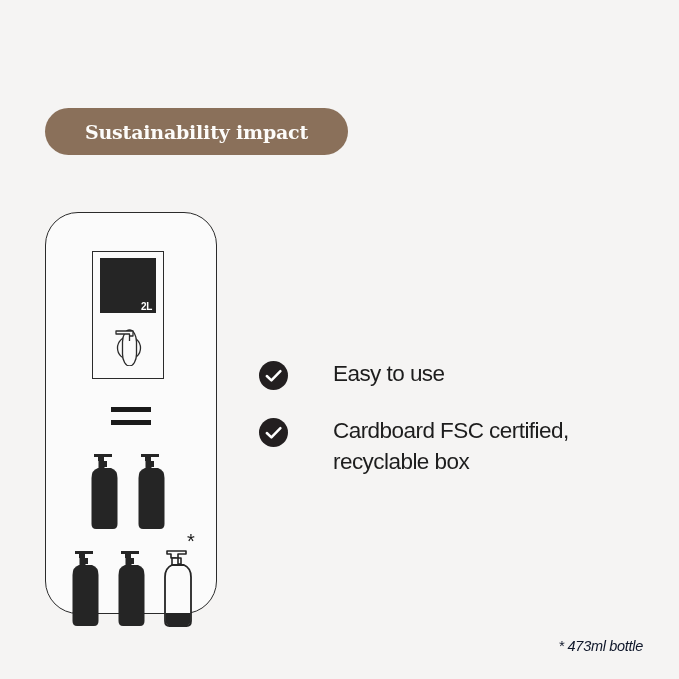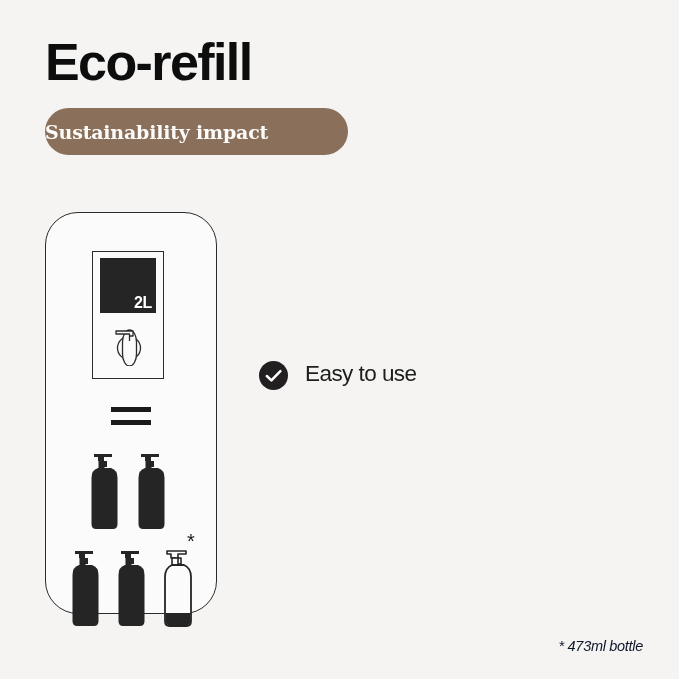--- a/index.html
+++ b/index.html
@@ -36,21 +36,21 @@
   .badge {
     position: absolute;
     left: 45px;
     top: 108px;
     width: 303px;
     height: 47px;
     border-radius: 24px;
     background: #8a705a;
     display: flex;
     align-items: center;
-    justify-content: flex-start;
+    justify-content: center;
   }
   .badge-label {
     font-family: "DejaVu Serif", serif;
     font-size: 19px;
     font-weight: 700;
     color: #fdfcfa;
     letter-spacing: -0.2px;
     white-space: nowrap;
   }
 
@@ -82,21 +82,21 @@
     left: 7px;
     top: 6px;
     width: 56px;
     height: 55px;
     background: #252525;
   }
   .refill-bag-label {
     position: absolute;
     right: 4px;
     bottom: 1px;
-    font-size: 16px;
+    font-size: 10px;
     font-weight: 700;
     color: #ffffff;
     letter-spacing: -0.3px;
   }
   .refill-tap {
     position: absolute;
     left: 18px;
     top: 72px;
     width: 36px;
     height: 42px;
@@ -153,20 +153,21 @@
   .feature-list {
     position: absolute;
     left: 259px;
     top: 358px;
     width: 400px;
   }
   .feature-item {
     display: flex;
     align-items: flex-start;
     margin-bottom: 25px;
+    gap: 28px;
   }
   .check-icon {
     flex: 0 0 auto;
     width: 29px;
     height: 29px;
     margin-top: 3px;
     margin-right: 17px;
   }
   .feature-text {
     font-size: 22.5px;
@@ -186,21 +187,20 @@
     letter-spacing: -0.3px;
     color: #0f172a;
     white-space: nowrap;
   }
 </style>
 </head>
 <body>
 
 <div class="stage">
 
-  <div class="page-title">Eco-refill</div>
 
   <div class="badge">
     <span class="badge-label">Sustainability impact</span>
   </div>
 
   <div class="panel">
 
     <div class="refill-box">
       <div class="refill-bag">
         <span class="refill-bag-label">2L</span>
@@ -258,18 +258,25 @@
 
     <div class="feature-item">
       <svg class="check-icon" viewBox="0 0 29 29">
         <circle cx="14.5" cy="14.5" r="14.5" fill="#231f20"></circle>
         <path d="M7.8 15 L12.4 19.4 L21.4 10.2" fill="none" stroke="#ffffff" stroke-width="2.5" stroke-linecap="round" stroke-linejoin="round"></path>
       </svg>
       <span class="feature-text">Easy to use</span>
     </div>
 
 
+    <div class="feature-item">
+      <svg class="check-icon" viewBox="0 0 29 29">
+        <circle cx="14.5" cy="14.5" r="14.5" fill="#231f20"></circle>
+        <path d="M7.8 15 L12.4 19.4 L21.4 10.2" fill="none" stroke="#ffffff" stroke-width="2.5" stroke-linecap="round" stroke-linejoin="round"></path>
+      </svg>
+      <span class="feature-text">Cardboard FSC certified, recyclable box</span>
+    </div>
 
   </div>
 
   <div class="footnote">* 473ml bottle</div>
 
 </div>
 
 </body></html>

